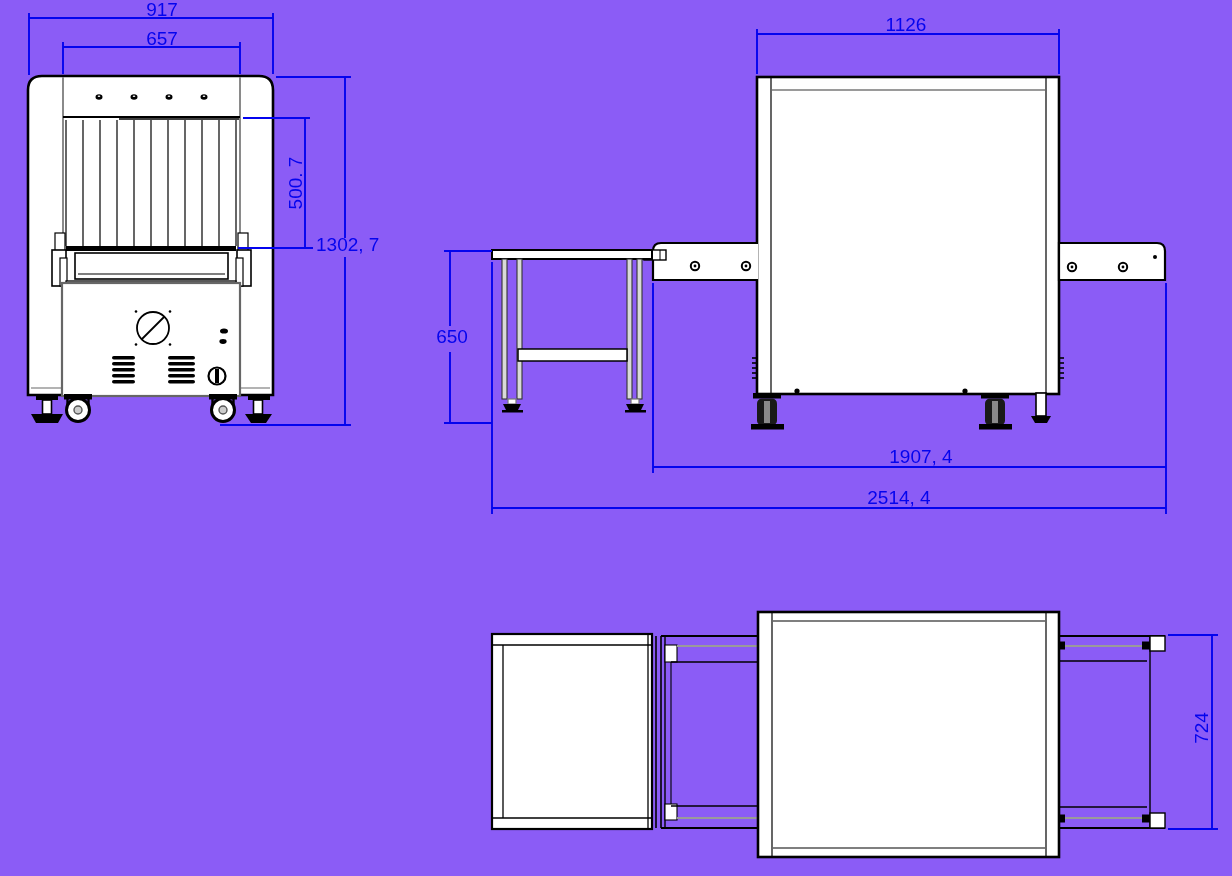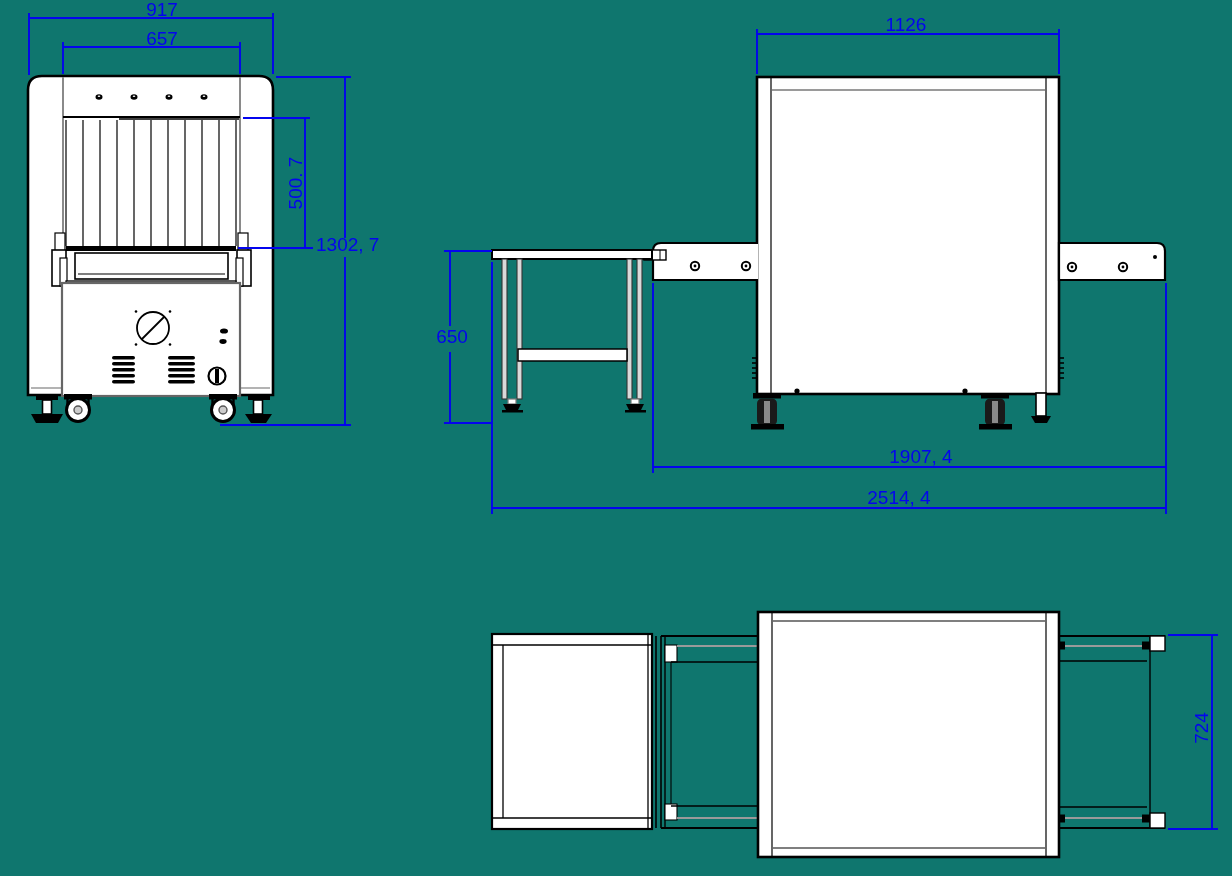--- a/index.html
+++ b/index.html
@@ -1,16 +1,16 @@
 <!DOCTYPE html>
 <html><head>
 <meta charset="utf-8">
 <style>
   html,body{margin:0;padding:0;background:#ffffff;}
-  #canvas{position:relative;width:1232px;height:876px;background:#0f766e;overflow:hidden;}
+  #canvas{position:relative;width:1232px;height:876px;background:#8b5cf6;overflow:hidden;}
   svg{display:block;}
   text.dim{
     font-family:"Liberation Sans", sans-serif;
     font-size:19px;
     fill:#0404ee;
   }
 </style>
 </head>
 <body>
 

